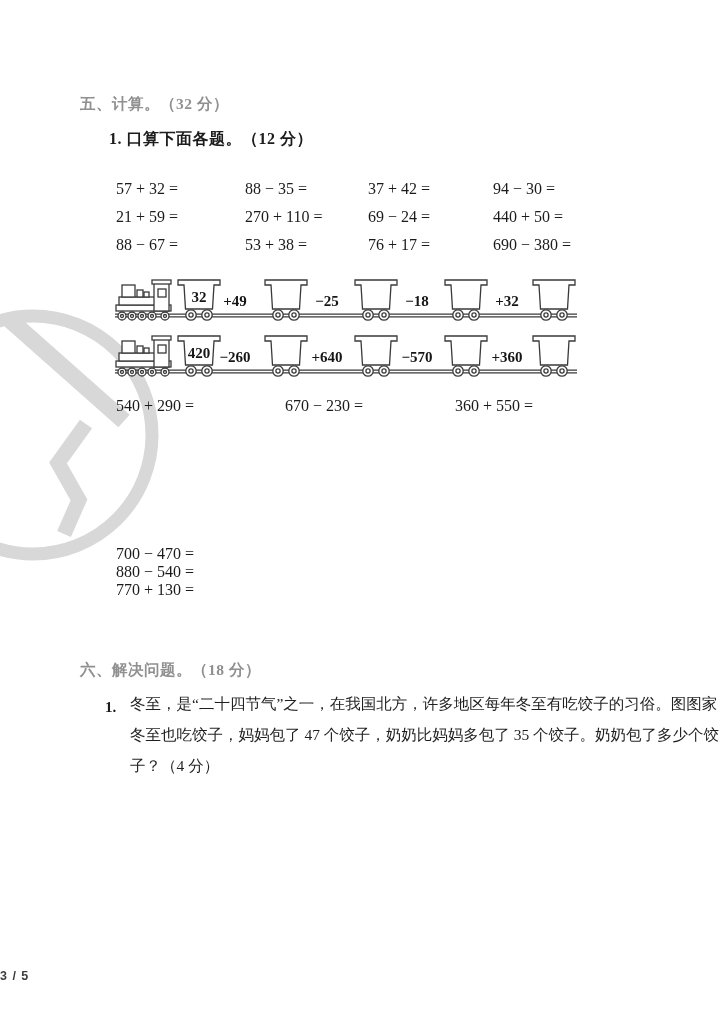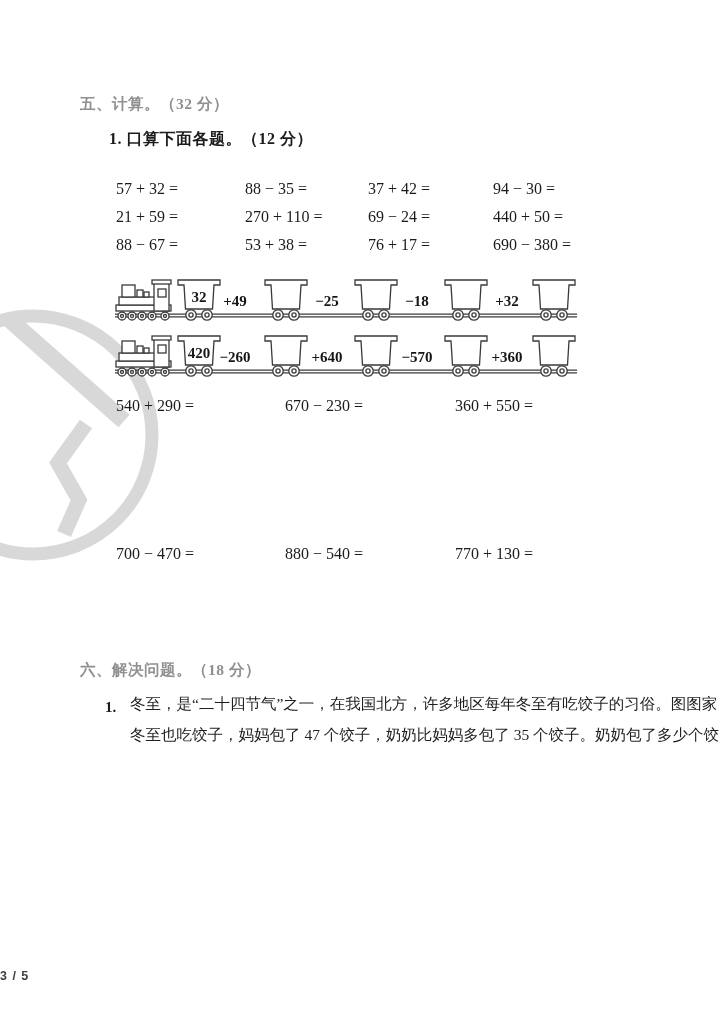--- a/index.html
+++ b/index.html
@@ -235,30 +235,31 @@
     <text x="392" y="28" text-anchor="middle" font-size="15">+360</text>
   </svg>
 
 
   <div class="abs calc-row" style="left:116px;top:397px;">
     <span class="c1">540 + 290 =</span>
     <span class="c2">670 − 230 =</span>
     <span class="c3">360 + 550 =</span>
   </div>
 
-  <div class="abs calc-row" style="left:116px;top:545px;">
+  <div class="abs calc-row" style="left:116px;top:545px;flex-direction:column;">
     <span class="c1">700 − 470 =</span>
     <span class="c2">880 − 540 =</span>
     <span class="c3">770 + 130 =</span>
   </div>
 
   <div class="abs section-title" style="left:80px;top:660px;">六、解决问题。（18 分）</div>
 
   <span class="abs prob-num" style="left:105px;top:699px;">1.</span>
 
   <div class="abs problem-lines" style="left:130px;top:688px;width:575px;">
     <div>冬至，是“二十四节气”之一，在我国北方，许多地区每年冬至有吃饺子的习俗。图图家</div>
     <div>冬至也吃饺子，妈妈包了 47 个饺子，奶奶比妈妈多包了 35 个饺子。奶奶包了多少个饺</div>
+    <div>子？（4 分）</div>
   </div>
 
   <div class="abs footer" style="top:969px;">3 / 5</div>
 
 </div>
 
 </body></html>

